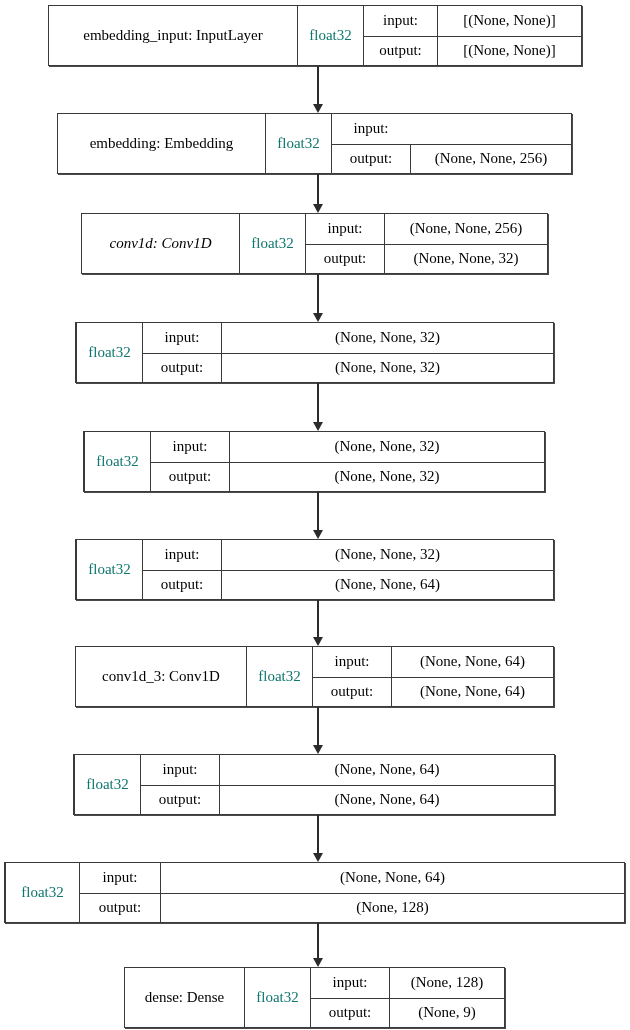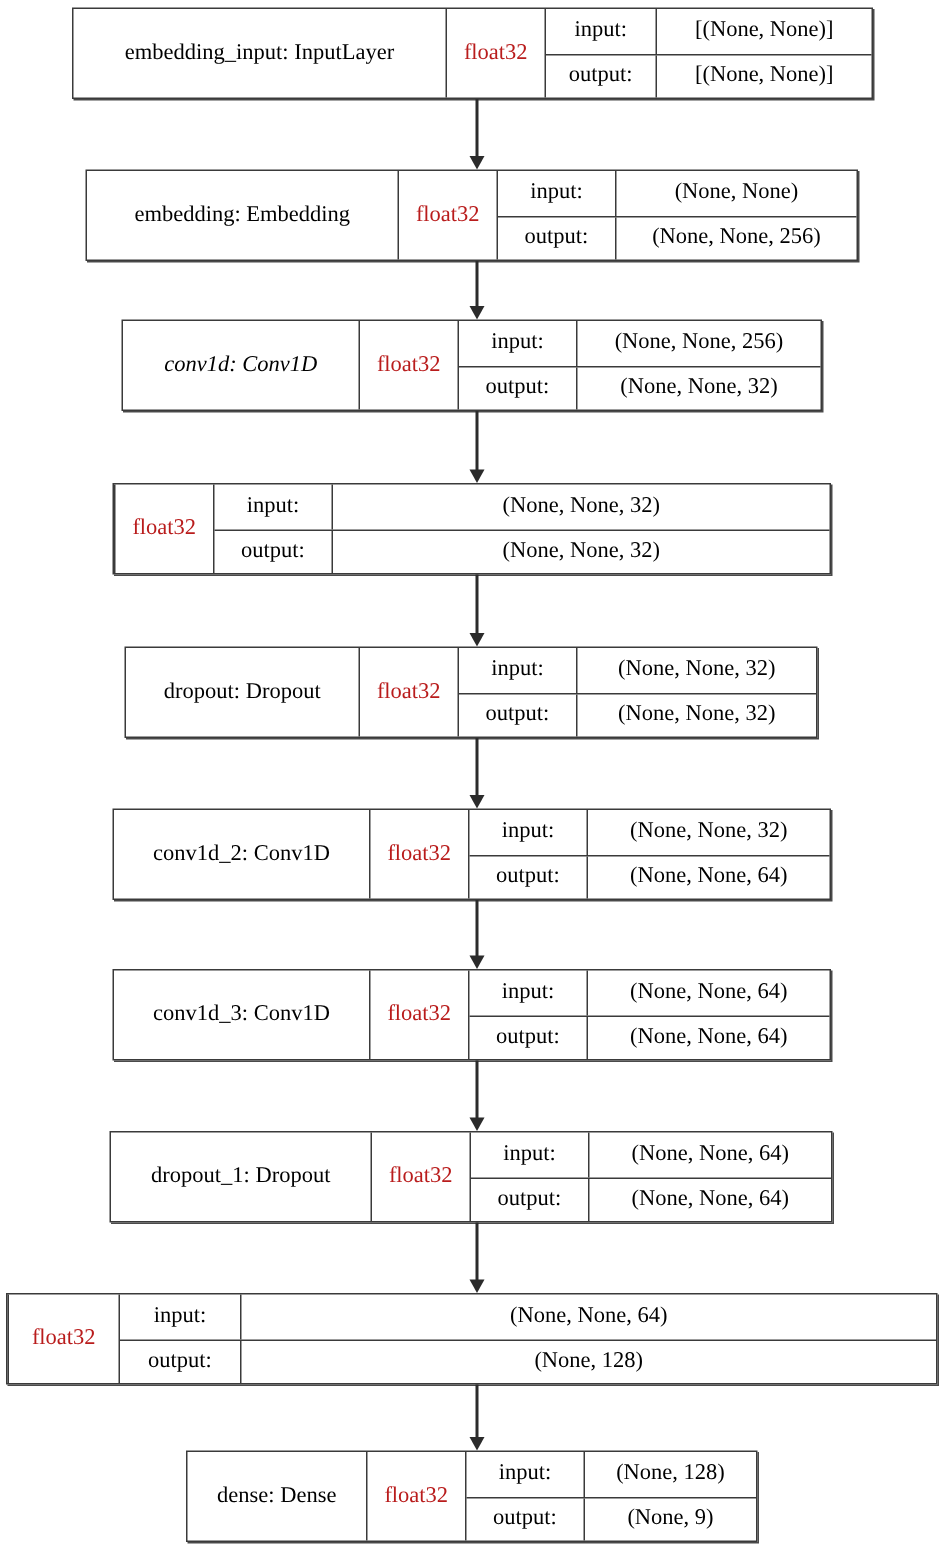--- a/index.html
+++ b/index.html
@@ -40,21 +40,21 @@
     color: #000000;
     white-space: nowrap;
   }
   .cell-dtype {
     display: flex;
     align-items: center;
     justify-content: center;
     box-sizing: border-box;
     padding: 0 9px;
     font-size: 15px;
-    color: #b91c1c;
+    color: #0f766e;
     white-space: nowrap;
     border-left: 1px solid #3a3a3a;
   }
   .io-block {
     display: flex;
     flex-direction: column;
     box-sizing: border-box;
     border-left: 1px solid #3a3a3a;
     flex: 1 1 auto;
   }
@@ -127,21 +127,20 @@
           <div class="io-shape">[(None, None)]</div>
         </div>
       </div>
     </div>
     <div class="node" style="left: 57px; top: 113px; width: 515px; height: 61px;">
       <div class="cell-name" style="width: 207px; flex: 0 0 207px;">embedding: Embedding</div>
       <div class="cell-dtype" style="width: 66px; flex: 0 0 66px;">float32</div>
       <div class="io-block">
         <div class="io-row">
           <div class="io-label" style="width: 78px; flex: 0 0 78px;">input:</div>
-          <div class="io-shape">(None, None)</div>
         </div>
         <div class="io-row second">
           <div class="io-label" style="width: 78px; flex: 0 0 78px;">output:</div>
           <div class="io-shape">(None, None, 256)</div>
         </div>
       </div>
     </div>
     <div class="node" style="left: 81px; top: 213px; width: 467px; height: 61px;">
       <div class="cell-name" style="width: 157px; flex: 0 0 157px; font-style: italic;">conv1d: Conv1D</div>
       <div class="cell-dtype" style="width: 66px; flex: 0 0 66px;">float32</div>
@@ -163,35 +162,33 @@
           <div class="io-label" style="width: 78px; flex: 0 0 78px;">input:</div>
           <div class="io-shape">(None, None, 32)</div>
         </div>
         <div class="io-row second">
           <div class="io-label" style="width: 78px; flex: 0 0 78px;">output:</div>
           <div class="io-shape">(None, None, 32)</div>
         </div>
       </div>
     </div>
     <div class="node" style="left: 83px; top: 431px; width: 462px; height: 61px;">
-      <div class="cell-name" style="width: 155px; flex: 0 0 155px;">dropout: Dropout</div>
       <div class="cell-dtype" style="width: 66px; flex: 0 0 66px;">float32</div>
       <div class="io-block">
         <div class="io-row">
           <div class="io-label" style="width: 78px; flex: 0 0 78px;">input:</div>
           <div class="io-shape">(None, None, 32)</div>
         </div>
         <div class="io-row second">
           <div class="io-label" style="width: 78px; flex: 0 0 78px;">output:</div>
           <div class="io-shape">(None, None, 32)</div>
         </div>
       </div>
     </div>
     <div class="node" style="left: 75px; top: 539px; width: 479px; height: 61px;">
-      <div class="cell-name" style="width: 170px; flex: 0 0 170px;">conv1d_2: Conv1D</div>
       <div class="cell-dtype" style="width: 66px; flex: 0 0 66px;">float32</div>
       <div class="io-block">
         <div class="io-row">
           <div class="io-label" style="width: 78px; flex: 0 0 78px;">input:</div>
           <div class="io-shape">(None, None, 32)</div>
         </div>
         <div class="io-row second">
           <div class="io-label" style="width: 78px; flex: 0 0 78px;">output:</div>
           <div class="io-shape">(None, None, 64)</div>
         </div>
@@ -205,21 +202,20 @@
           <div class="io-label" style="width: 78px; flex: 0 0 78px;">input:</div>
           <div class="io-shape">(None, None, 64)</div>
         </div>
         <div class="io-row second">
           <div class="io-label" style="width: 78px; flex: 0 0 78px;">output:</div>
           <div class="io-shape">(None, None, 64)</div>
         </div>
       </div>
     </div>
     <div class="node" style="left: 73px; top: 754px; width: 482px; height: 61px;">
-      <div class="cell-name" style="width: 173px; flex: 0 0 173px;">dropout_1: Dropout</div>
       <div class="cell-dtype" style="width: 66px; flex: 0 0 66px;">float32</div>
       <div class="io-block">
         <div class="io-row">
           <div class="io-label" style="width: 78px; flex: 0 0 78px;">input:</div>
           <div class="io-shape">(None, None, 64)</div>
         </div>
         <div class="io-row second">
           <div class="io-label" style="width: 78px; flex: 0 0 78px;">output:</div>
           <div class="io-shape">(None, None, 64)</div>
         </div>

